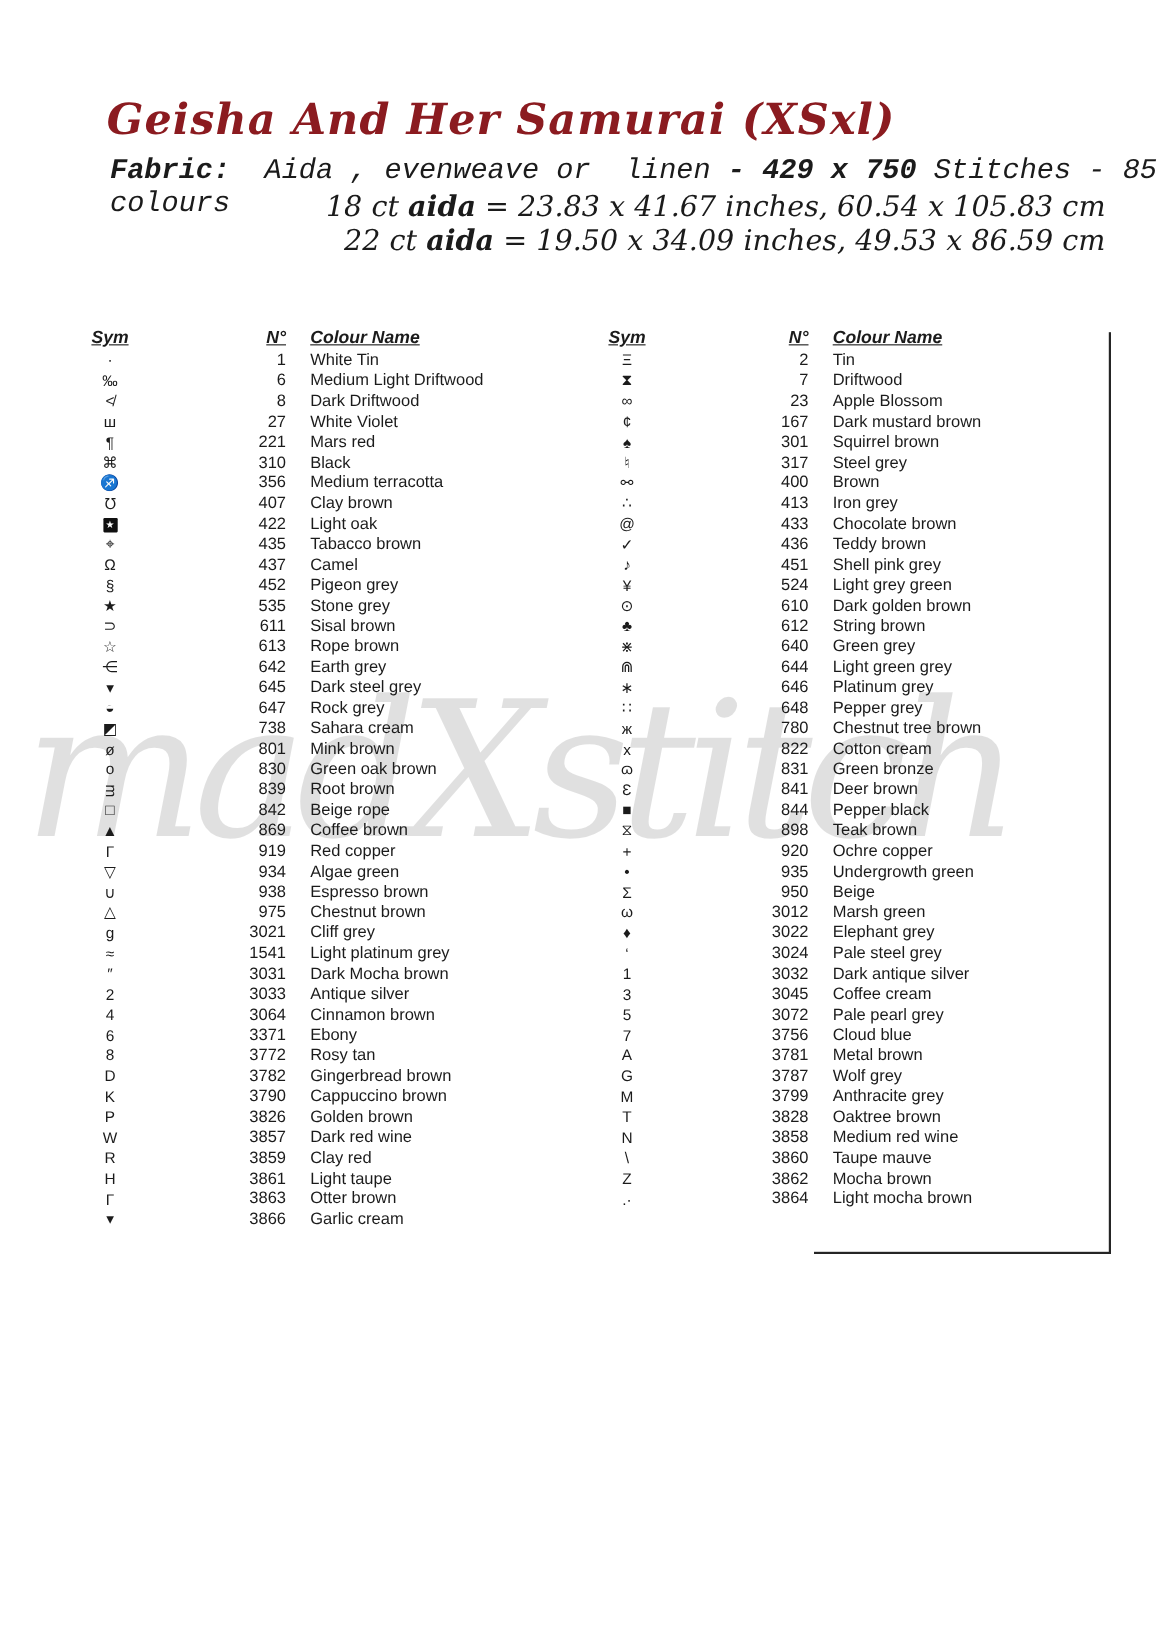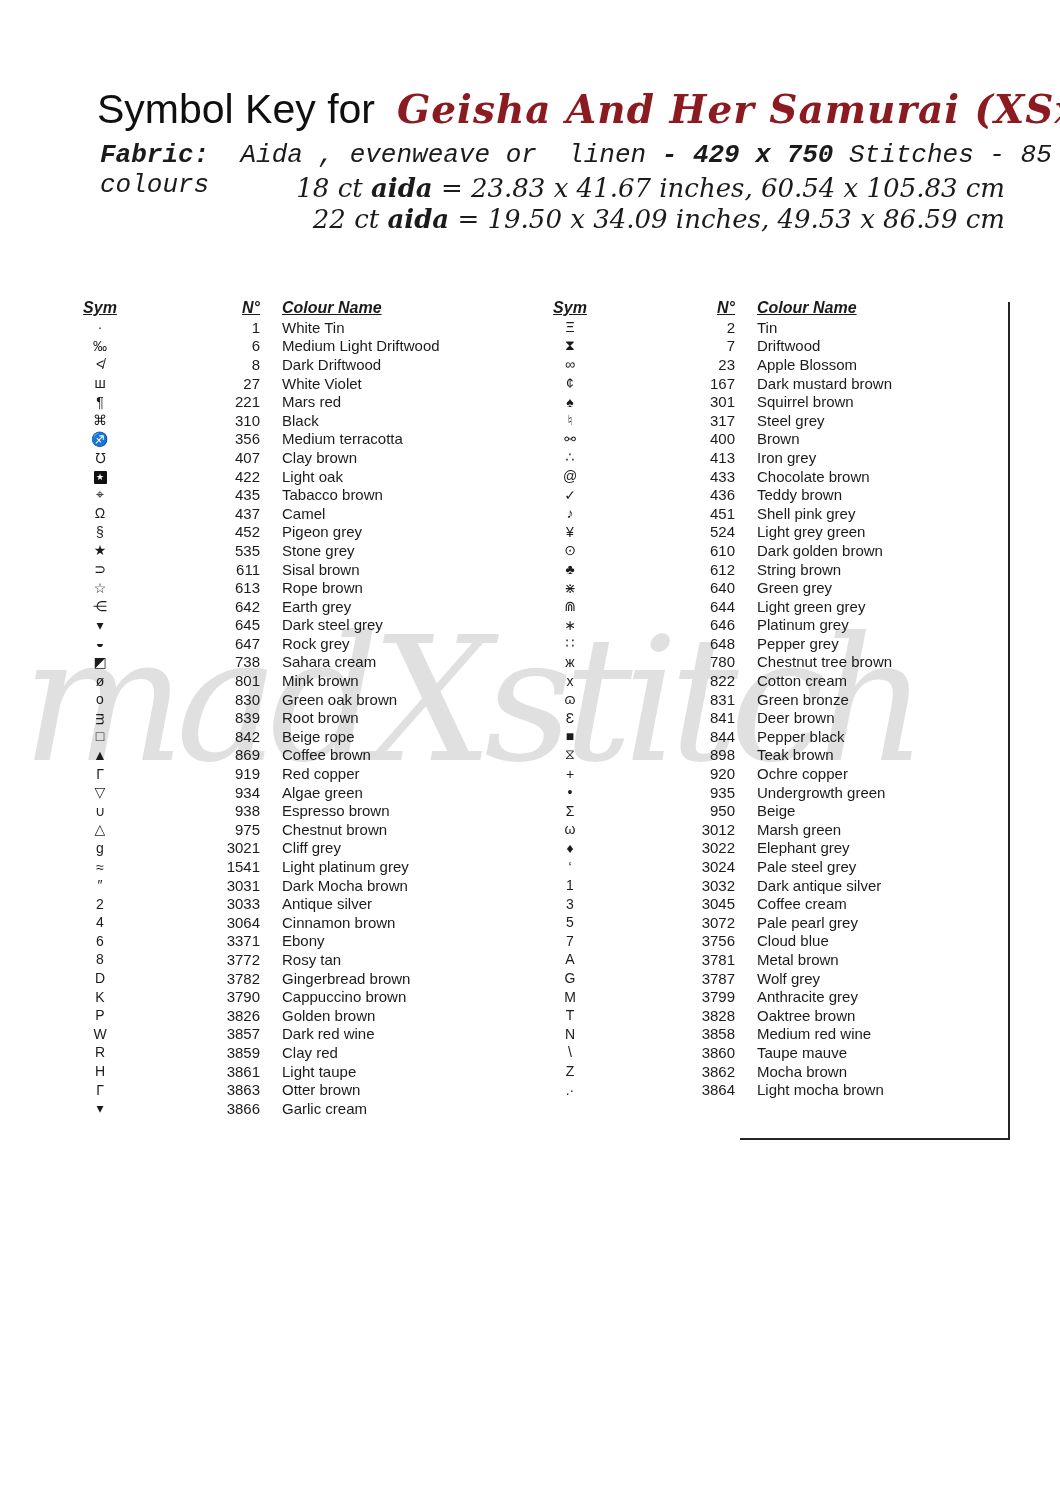--- a/index.html
+++ b/index.html
@@ -38,21 +38,20 @@
 </head>
 <body>
 
 <div class="page">
 
   <div class="watermark" style="color: rgba(0, 0, 0, 0.12);">madXstitch</div>
 
   <div class="layer">
 
     <div class="title-row">
-      <span class="title-main">Symbol Key for</span>
       <span class="title-name" style="color: rgb(139, 27, 32);">Geisha And Her Samurai (XSxl)</span>
     </div>
 
     <div class="fabric"><b>Fabric:</b><span>  Aida , evenweave or  linen </span><b>- 429 x 750</b><span> Stitches - 85 colours</span></div>
 
     <div class="sizes">
         <div><span>18 ct </span><b>aida</b><span>  = 23.83 x 41.67 inches, 60.54 x 105.83 cm</span></div>
         <div><span>22 ct </span><b>aida</b><span> = 19.50 x 34.09 inches, 49.53 x 86.59 cm</span></div>
       </div>
 

